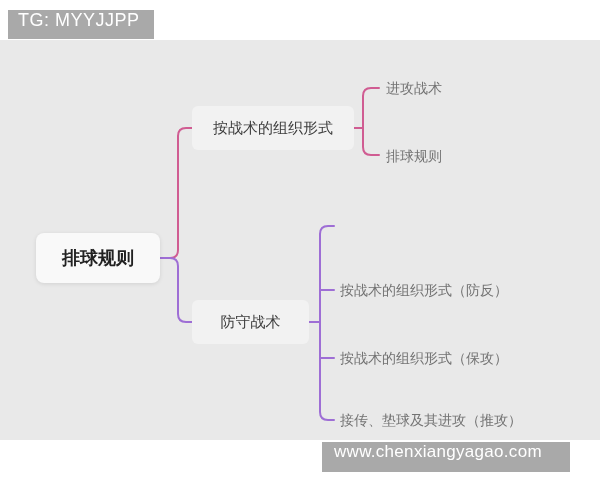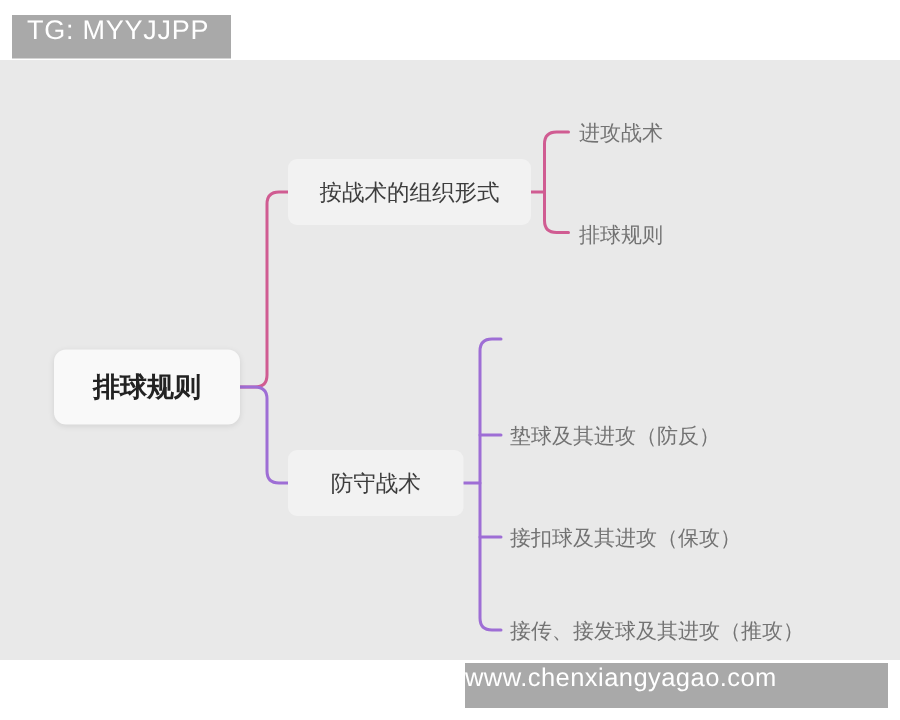--- a/index.html
+++ b/index.html
@@ -28,22 +28,22 @@
     background: #a9a9a9;
     color: #ffffff;
     display: flex; align-items: flex-start;
   }
   .wm-top {
     left: 8px; top: 10px;
     height: 29px; padding: 0 14px 0 10px;
     font-size: 18px; letter-spacing: 0.5px;
   }
   .wm-bottom {
-    left: 310px; top: 442px;
-    width: 282px; height: 30px; 
+    left: 322px; top: 442px;
+    width: 248px; height: 30px; padding-left: 12px;
     font-size: 17px; letter-spacing: 0.3px;
   }
 
   
   .node {
     position: absolute;
     display: flex; align-items: center; justify-content: center;
     color: #333333;
   }
   .node-root {
@@ -107,27 +107,27 @@
     <span>进攻战术</span>
   </div>
   <div class="leaf leaf-1b">
     <span>排球规则</span>
   </div>
 
   <div class="node node-branch node-branch-2">
     <span>防守战术</span>
   </div>
   <div class="leaf leaf-2b">
-    <span>垫球及其进攻（防反）</span>
+    <span>按战术的组织形式（防反）</span>
   </div>
   <div class="leaf leaf-2c">
-    <span>接扣球及其进攻（保攻）</span>
+    <span>按战术的组织形式（保攻）</span>
   </div>
   <div class="leaf leaf-2d">
-    <span>接传、接发球及其进攻（推攻）</span>
+    <span>接传、垫球及其进攻（推攻）</span>
   </div>
 
   <div class="wm wm-top">
     <span>TG: MYYJJPP</span>
   </div>
   <div class="wm wm-bottom">
     <span>www.chenxiangyagao.com</span>
   </div>
 
 </div>

